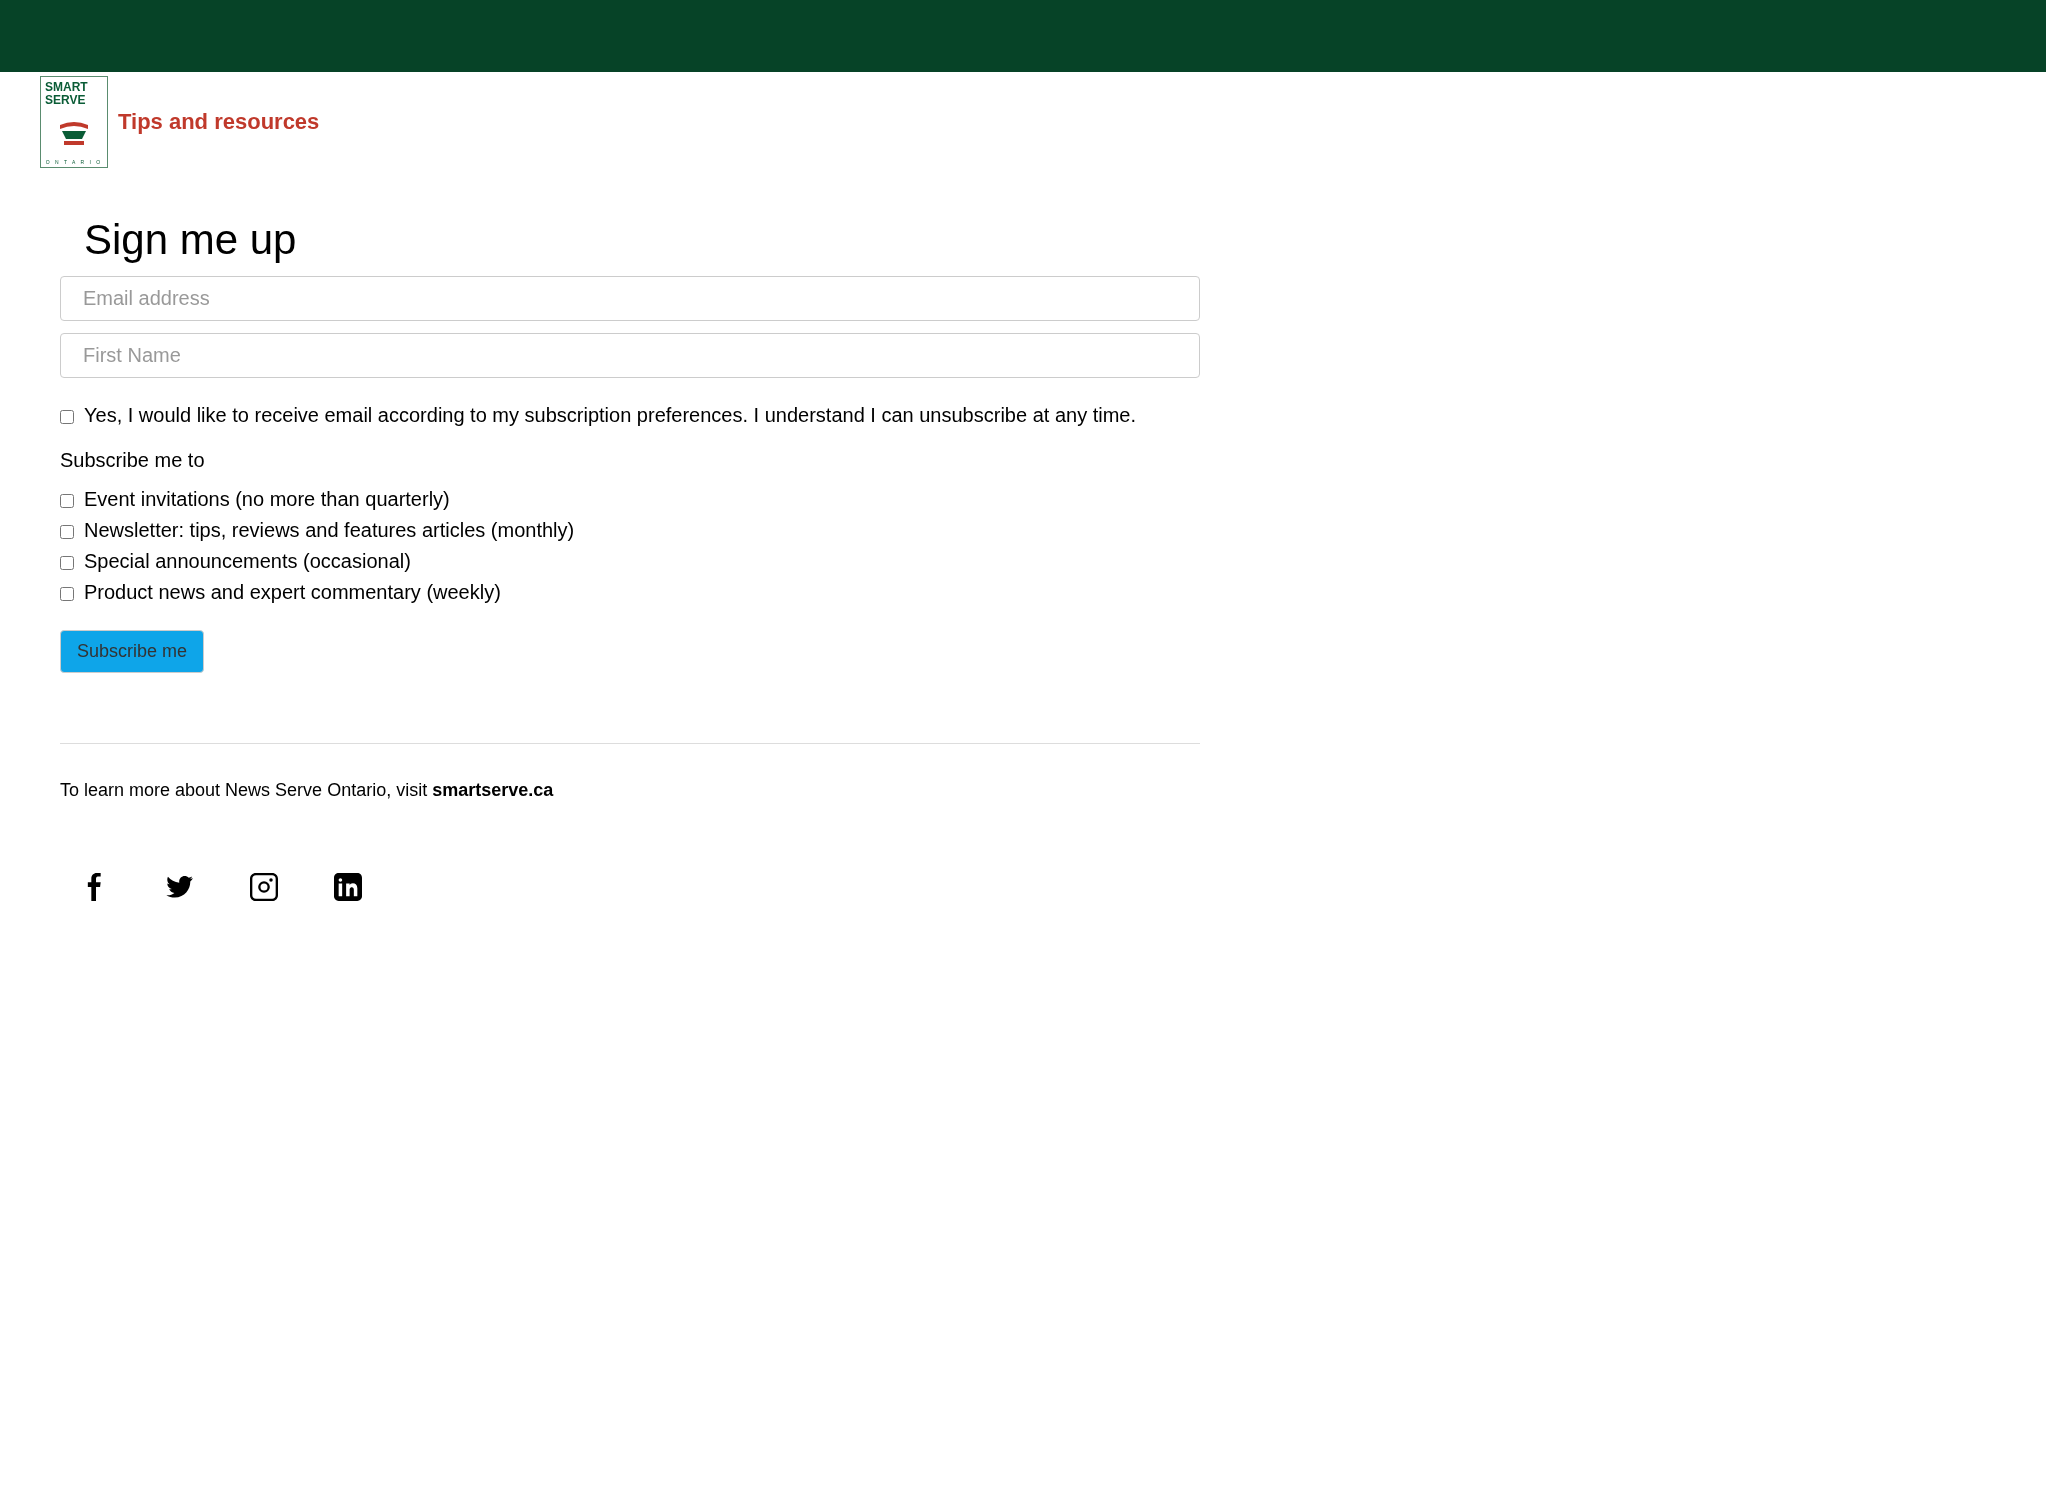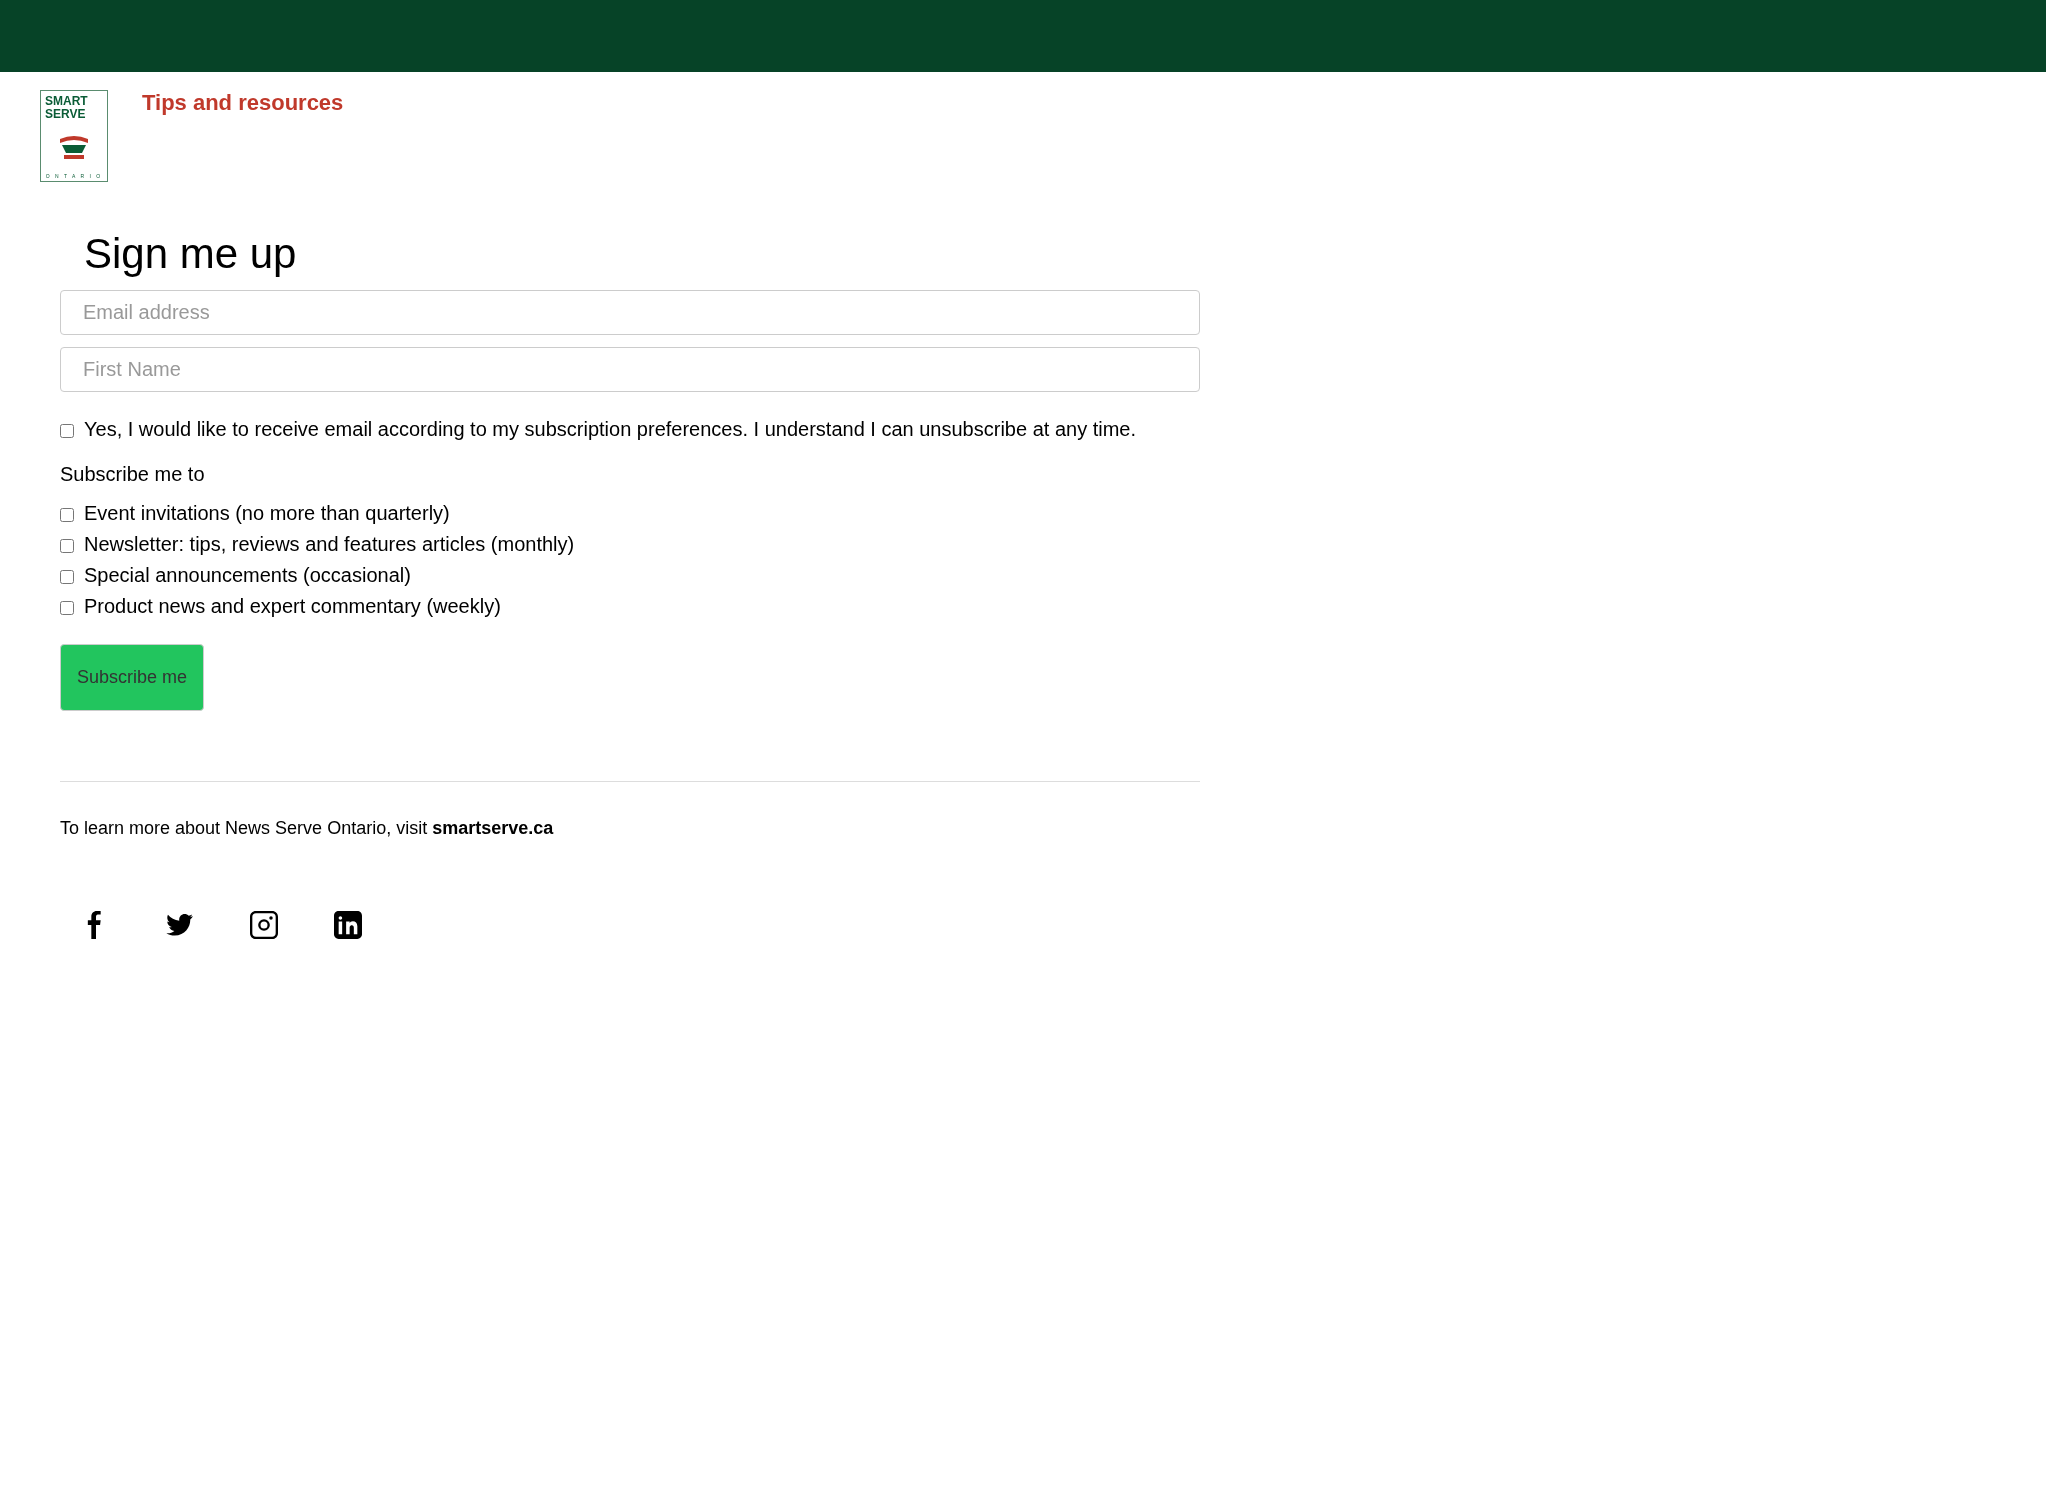--- a/index.html
+++ b/index.html
@@ -12,23 +12,22 @@
       color: #000;
       background: #fff;
     }
     .top-bar {
       width: 100%;
       height: 72px;
       background: #064327;
     }
     .header {
       display: flex;
-      align-items: flex-start;
-      padding: 18px 40px 0 40px;
-      gap: 24px;
+      align-items: center;
+      padding: 4px 40px 0 40px;
     }
     .logo {
       width: 68px;
       height: 92px;
       border: 1px solid #5a8c6f;
       display: flex;
       flex-direction: column;
       align-items: center;
       justify-content: space-between;
       padding: 4px 4px 2px 4px;
@@ -101,23 +100,23 @@
     .section-label {
       font-size: 20px;
       margin-top: 22px;
       margin-bottom: 16px;
     }
     .options-list .checkbox-row {
       margin: 8px 0;
     }
     .subscribe-btn {
       margin-top: 18px;
-      padding: 22px 16px;
+      padding: 10px 16px;
       font-size: 18px;
-      background: #22c55e;
+      background: #0ea5e9;
       border: 1px solid #ccc;
       border-radius: 4px;
       cursor: pointer;
       color: #333;
     }
     .divider {
       margin-top: 70px;
       border: none;
       border-top: 1px solid #ddd;
     }

